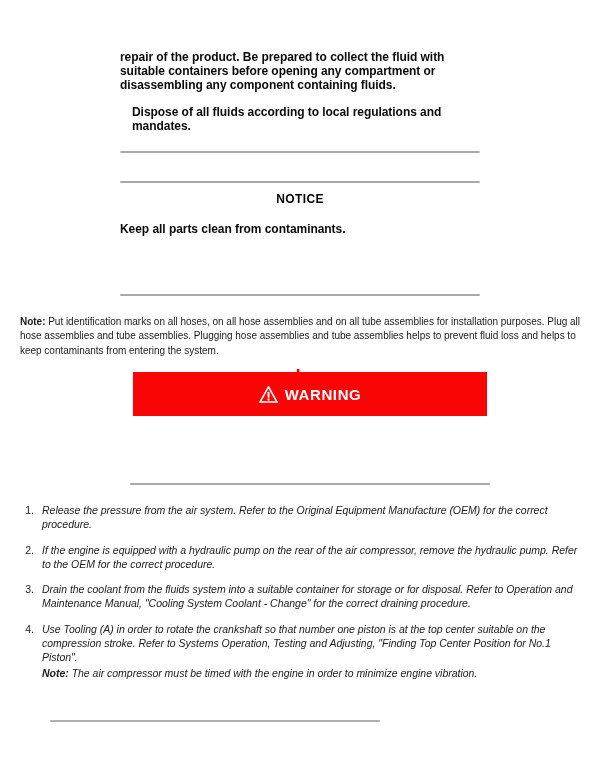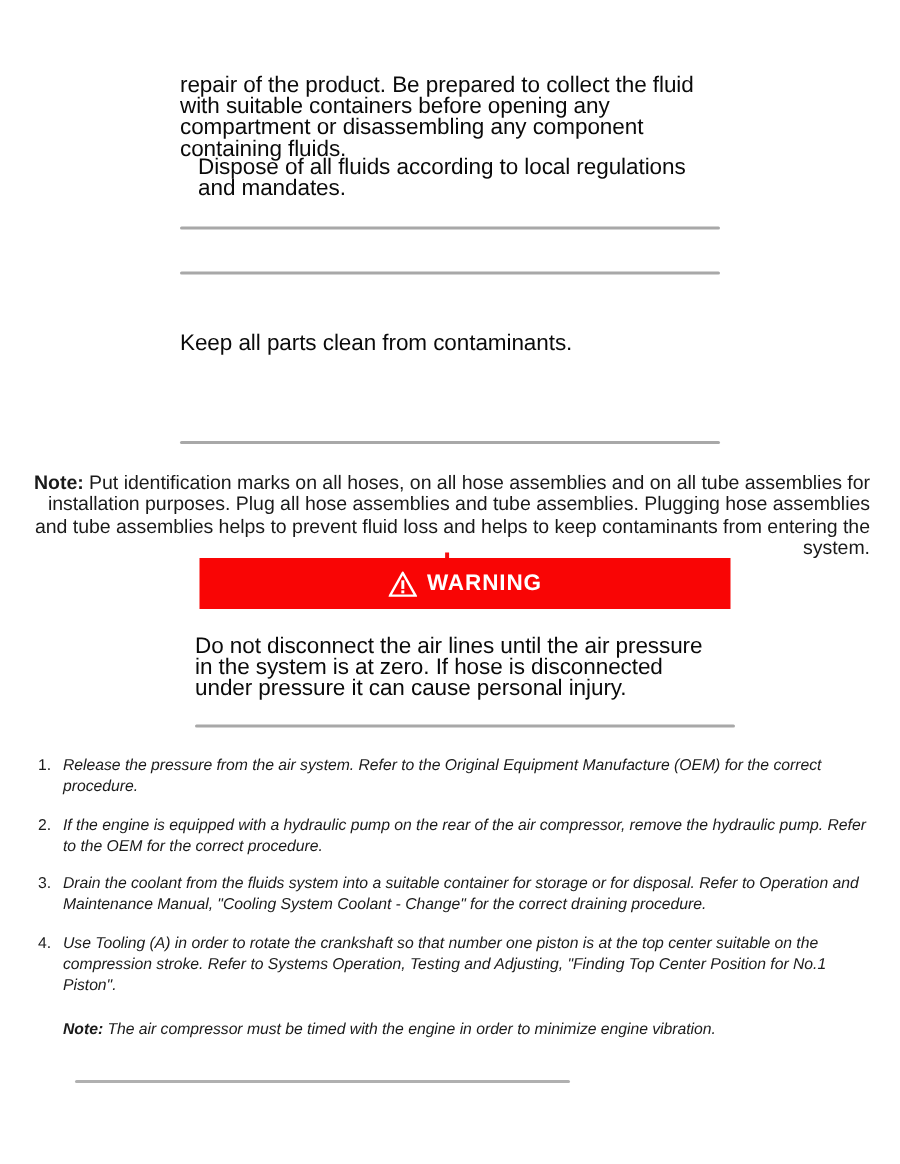--- a/index.html
+++ b/index.html
@@ -19,34 +19,33 @@
   .page {
     position: absolute;
     inset: 0;
     width: 600px;
     height: 776px;
   }
 
   
   .bold-block {
     position: absolute;
-    font-weight: normal;
-    font-size: 15px;
+    font-weight: bold;
+    font-size: 12px;
     line-height: 14.2px;
     letter-spacing: -0.05px;
     color: #0a0a0a;
   }
   .plain-block {
     position: absolute;
     font-weight: normal;
-    font-size: 13px;
+    font-size: 10px;
     line-height: 14.3px;
     letter-spacing: -0.02px;
     color: #1a1a1a;
-    text-align: right;
   }
   .plain-block b,
   .plain-block .lead {
     font-weight: bold;
   }
 
   
   .rule {
     position: absolute;
     height: 2px;
@@ -83,21 +82,21 @@
     white-space: nowrap;
     z-index: 1;
   }
 
   
   .warn-banner {
     position: absolute;
     left: 133px;
     top: 372px;
     width: 354px;
-    height: 34px;
+    height: 44px;
     background: #f90505;
     z-index: 2;
     display: flex;
     align-items: center;
     justify-content: center;
     gap: 7px;
   }
   .warn-tri {
     display: block;
     width: 19px;
@@ -136,38 +135,39 @@
     width: 22px;
     text-align: right;
     padding-right: 8px;
     box-sizing: border-box;
   }
   .li-body {
     flex: 1 1 auto;
     font-style: italic;
   }
   .li-sub {
-    margin-top: 14px;
+    margin-top: 1px;
   }
   .li-sub .lead {
     font-weight: bold;
   }
 </style>
 </head>
 <body>
 
 <div class="page">
 
   <div class="bold-block" style="left:120px; top:50px; width:345px;">repair of the product. Be prepared to collect the fluid with suitable containers before opening any compartment or disassembling any component containing fluids.</div>
 
   <div class="bold-block" style="left:120px; top:105px; width:345px;padding-left:12px;">Dispose of all fluids according to local regulations and mandates.</div>
 
   <div class="rule" style="left:120px; top:151px; width:360px;"></div>
   <div class="rule" style="left:120px; top:181px; width:360px;"></div>
 
+  <div class="notice-title" style="left:120px; top:192px; width:360px;">NOTICE</div>
 
   <div class="bold-block" style="left:120px; top:222px; width:370px;">Keep all parts clean from contaminants.</div>
 
 
   <div class="rule" style="left:120px; top:294px; width:360px;"></div>
 
   <div class="plain-block" style="left:20px; top:315px; width:560px;">
     <span class="lead">Note:</span><span> Put identification marks on all hoses, on all hose assemblies and on all tube assemblies for installation purposes. Plug all hose assemblies and tube assemblies. Plugging hose assemblies and tube assemblies helps to prevent fluid loss and helps to keep contaminants from entering the system.</span>
   </div>
 
@@ -175,21 +175,20 @@
 
   <div class="warn-banner">
     <svg class="warn-tri" viewBox="0 0 20 18">
       <path d="M10 1 L19 17 L1 17 Z" fill="none" stroke="#ffffff" stroke-width="1.7" stroke-linejoin="miter"></path>
       <rect x="9" y="6.2" width="2.1" height="6.1" fill="#ffffff"></rect>
       <rect x="9" y="13.3" width="2.1" height="2.1" fill="#ffffff"></rect>
     </svg>
     <span class="warn-word">WARNING</span>
   </div>
 
-  <div class="bold-block" style="left:130px; top:424px; width:345px;">Do not disconnect the air lines until the air pressure in the system is at zero. If hose is disconnected under pressure it can cause personal injury.</div>
 
   <div class="rule" style="left:130px; top:483px; width:360px;"></div>
 
   <div class="list">
 
     <div class="li">
       <span class="li-num">1.</span>
       <span class="li-body">Release the pressure from the air system. Refer to the Original Equipment Manufacture (OEM) for the correct procedure.</span>
     </div>
 

